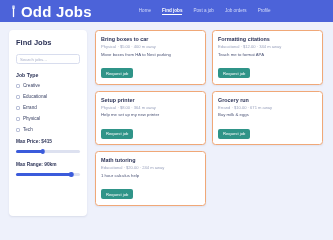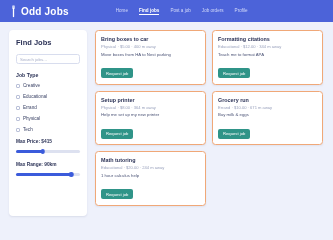--- a/index.html
+++ b/index.html
@@ -18,21 +18,21 @@
     display: flex;
     align-items: center;
     padding: 0 9px;
     position: relative;
     z-index: 5;
   }
   .brand { display: flex; align-items: center; gap: 3px; }
   .brand-icon { width: 9px; height: 13px; display: block; }
   .brand-name {
     color: #ffffff;
-    font-size: 10px;
+    font-size: 15px;
     font-weight: bold;
     letter-spacing: .2px;
     white-space: nowrap;
   }
   .nav-links {
     display: flex;
     align-items: center;
     gap: 11px;
     margin-left: 47px;
   }

